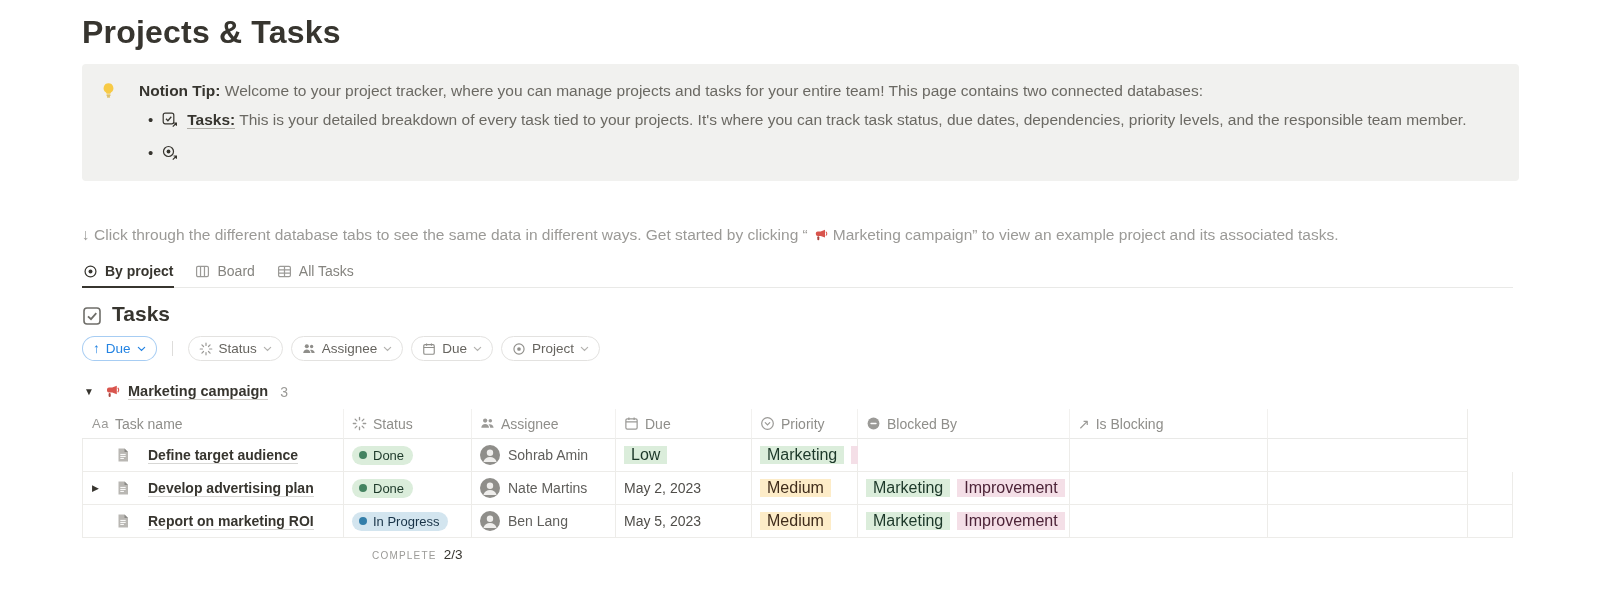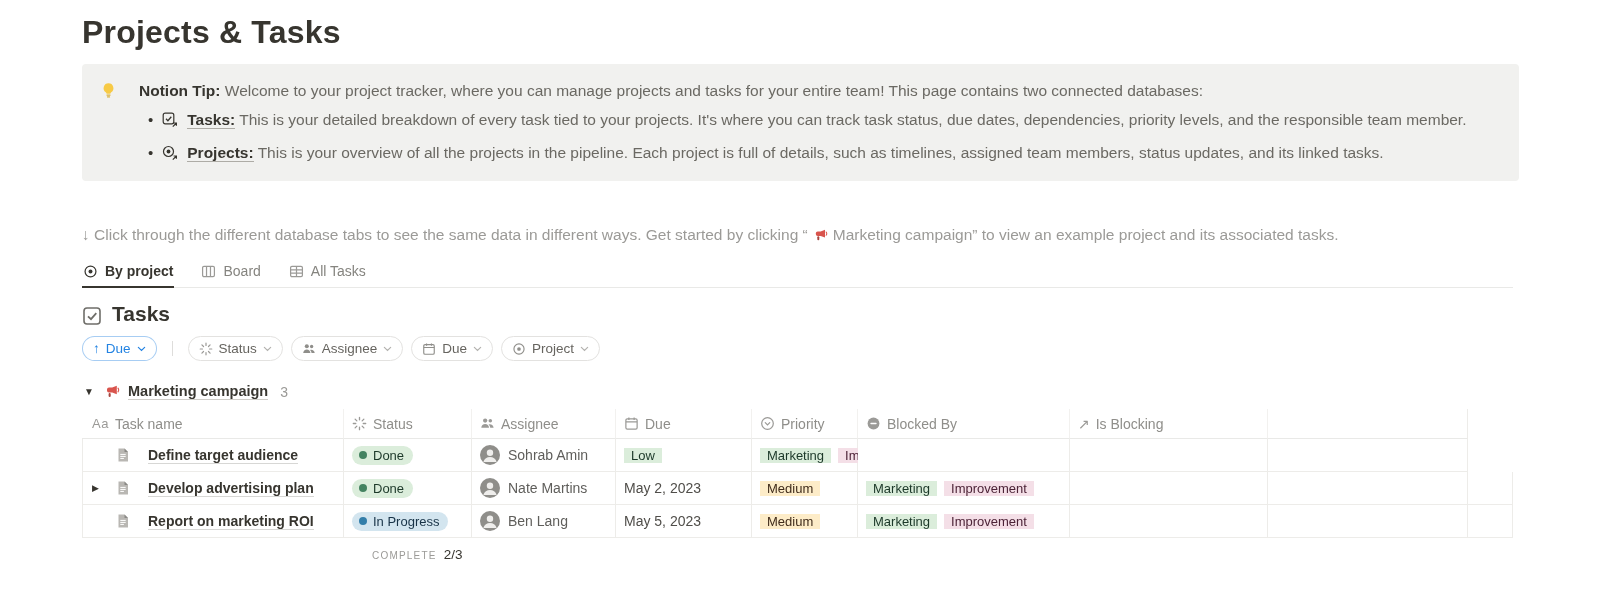--- a/index.html
+++ b/index.html
@@ -12,21 +12,21 @@
   .callout-row{display:flex;align-items:flex-start;gap:22px;font-size:15.5px;line-height:20px;color:#6b6963;}
   .callout-row .bold{font-weight:700;color:var(--text);}
   .bullets{margin-left:48px;margin-top:9px;display:flex;flex-direction:column;gap:13px;}
   .bullet-row{display:flex;align-items:flex-start;gap:9px;font-size:15.5px;line-height:20px;color:#6b6963;}
   .bullet-glyph{color:var(--text);font-size:15px;line-height:20px;}
   .bullet-link{font-weight:700;color:var(--text);border-bottom:1px solid #aeaca6;cursor:pointer;}
   .icon16{width:16px;height:16px;flex:0 0 auto;margin-top:2px;}
   
   .instruction{margin-top:45px;font-size:15.5px;color:#9b9a97;display:flex;align-items:center;gap:2px;}
   
-  .tabs{margin-top:13px;display:flex;gap:26px;border-bottom:1px solid var(--border);width:1431px;}
+  .tabs{margin-top:13px;display:flex;gap:20px;border-bottom:1px solid var(--border);width:1431px;}
   .tab{display:flex;align-items:center;gap:7px;font-size:14px;color:#85847f;padding:6px 1px 8px 1px;cursor:pointer;}
   .tab.active{color:var(--text);font-weight:600;border-bottom:2px solid var(--text);margin-bottom:-1px;padding-bottom:7px;}
   .tab svg{width:15px;height:15px;}
   
   .db-heading{margin-top:14px;display:flex;align-items:flex-end;gap:10px;}
   .db-heading .t{font-size:21px;font-weight:700;color:var(--text);}
   
   .filters{margin-top:10px;display:flex;align-items:center;gap:8px;}
   .pill{height:25px;box-sizing:border-box;display:inline-flex;align-items:center;gap:6px;padding:0 10px;
     border:1px solid #e3e2e0;border-radius:20px;font-size:13.5px;color:#66645f;background:#fff;cursor:pointer;}
@@ -54,21 +54,21 @@
   .c-task.has-toggle{padding-left:32px !important;}
   .row-toggle{position:absolute;left:9px;font-size:9px;color:#37352f;cursor:pointer;}
   .task-title{font-weight:600;color:var(--text);border-bottom:1px solid rgba(55,53,47,.2);cursor:pointer;white-space:nowrap;}
   .page-icon{width:16px;height:16px;flex:0 0 auto;}
   .status-pill{display:inline-flex;align-items:center;gap:6px;border-radius:12px;padding:2px 9px 2px 7px;font-size:13px;}
   .status-pill .dot{width:8px;height:8px;border-radius:50%;}
   .st-green{background:var(--green-bg);color:var(--green-text);}
   .st-green .dot{background:var(--green-dot);}
   .st-blue{background:var(--blue-bg);color:var(--blue-text);}
   .st-blue .dot{background:var(--blue-dot);}
-  .chip{display:inline-flex;align-items:center;border-radius:0;padding:0 7px;font-size:13px;white-space:nowrap;}
+  .chip{display:inline-flex;align-items:center;border-radius:0;padding:0 7px;font-size:16px;white-space:nowrap;}
   .chip-green{background:var(--green-bg);color:var(--green-text);}
   .chip-yellow{background:var(--yellow-bg);color:var(--yellow-text);}
   .chip-pink{background:var(--pink-bg);color:var(--pink-text);}
   .c-tags{gap:7px;}
   .avatar{width:20px;height:20px;border-radius:50%;overflow:hidden;background:#8f8e8a;display:inline-flex;flex:0 0 auto;}
   .assignee-name{margin-left:8px;color:#5f5e5b;white-space:nowrap;}
   .due-text{color:#504e4a;}
   
   .calc-row{margin-top:9px;margin-left:290px;display:flex;align-items:baseline;cursor:pointer;}
   .calc-label{font-size:10px;letter-spacing:1.2px;color:#9b9a97;}
@@ -100,21 +100,20 @@
         </svg>
         <div><span class="bullet-link">Tasks:</span><span> This is your detailed breakdown of every task tied to your projects. It's where you can track task status, due dates, dependencies, priority levels, and the responsible team member.</span></div>
       </div>
       <div class="bullet-row">
         <span class="bullet-glyph">•</span>
         <svg class="icon16" viewBox="0 0 16 16">
           <circle cx="6.5" cy="6.5" r="5" fill="none" stroke="#37352f" stroke-width="1.2"></circle>
           <circle cx="6.5" cy="6.5" r="1.9" fill="#37352f"></circle>
           <path d="M10.8 14.6 L14.4 11 M11.6 11 h2.8 v2.8" fill="none" stroke="#37352f" stroke-width="1.2"></path>
         </svg>
-        <div><span class="bullet-link">Projects:</span><span> This is your overview of all the projects in the pipeline. Each project is full of details, such as timelines, assigned team members, status updates, and its linked tasks.</span></div>
       </div>
     </div>
   </div>
 
   <div class="instruction">
     <span>↓ Click through the different database tabs to see the same data in different ways. Get started by clicking “</span>
     <svg width="15" height="15" viewBox="0 0 16 16" style="margin:0 3px;">
       <path d="M12.8 1.8 v8.4 L8.2 8.4 H5 a2 2 0 0 1 -2 -2 v-.8 a2 2 0 0 1 2 -2 h3.2 Z" fill="#d9544d"></path>
       <rect x="4.6" y="8.9" width="2.1" height="4.2" rx="1" fill="#a8453f"></rect>
       <path d="M14 4.2 a3 3 0 0 1 0 3.6" stroke="#d9544d" stroke-width="1.1" fill="none" stroke-linecap="round"></path>

